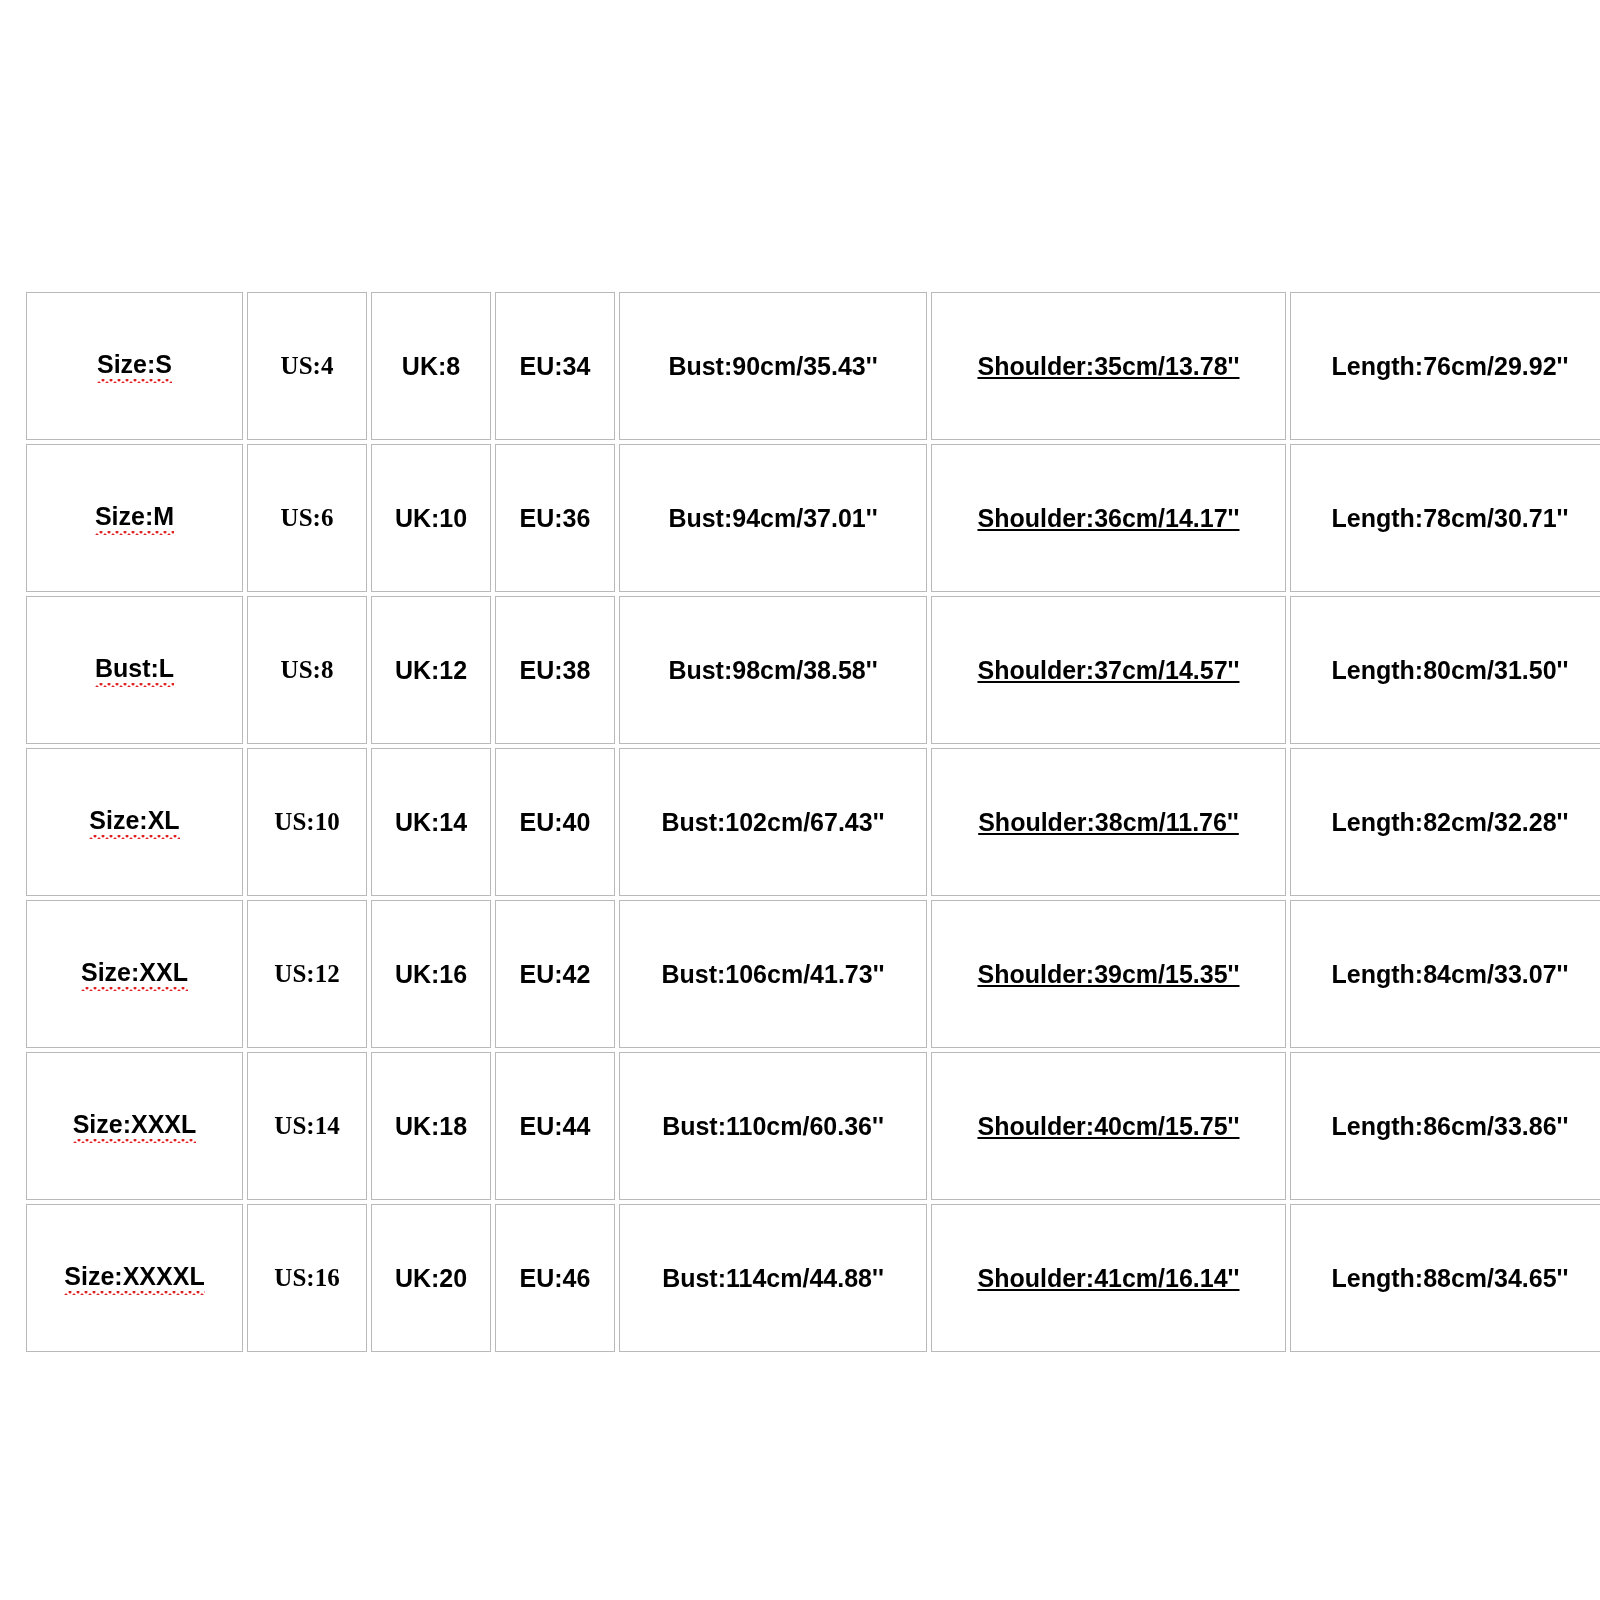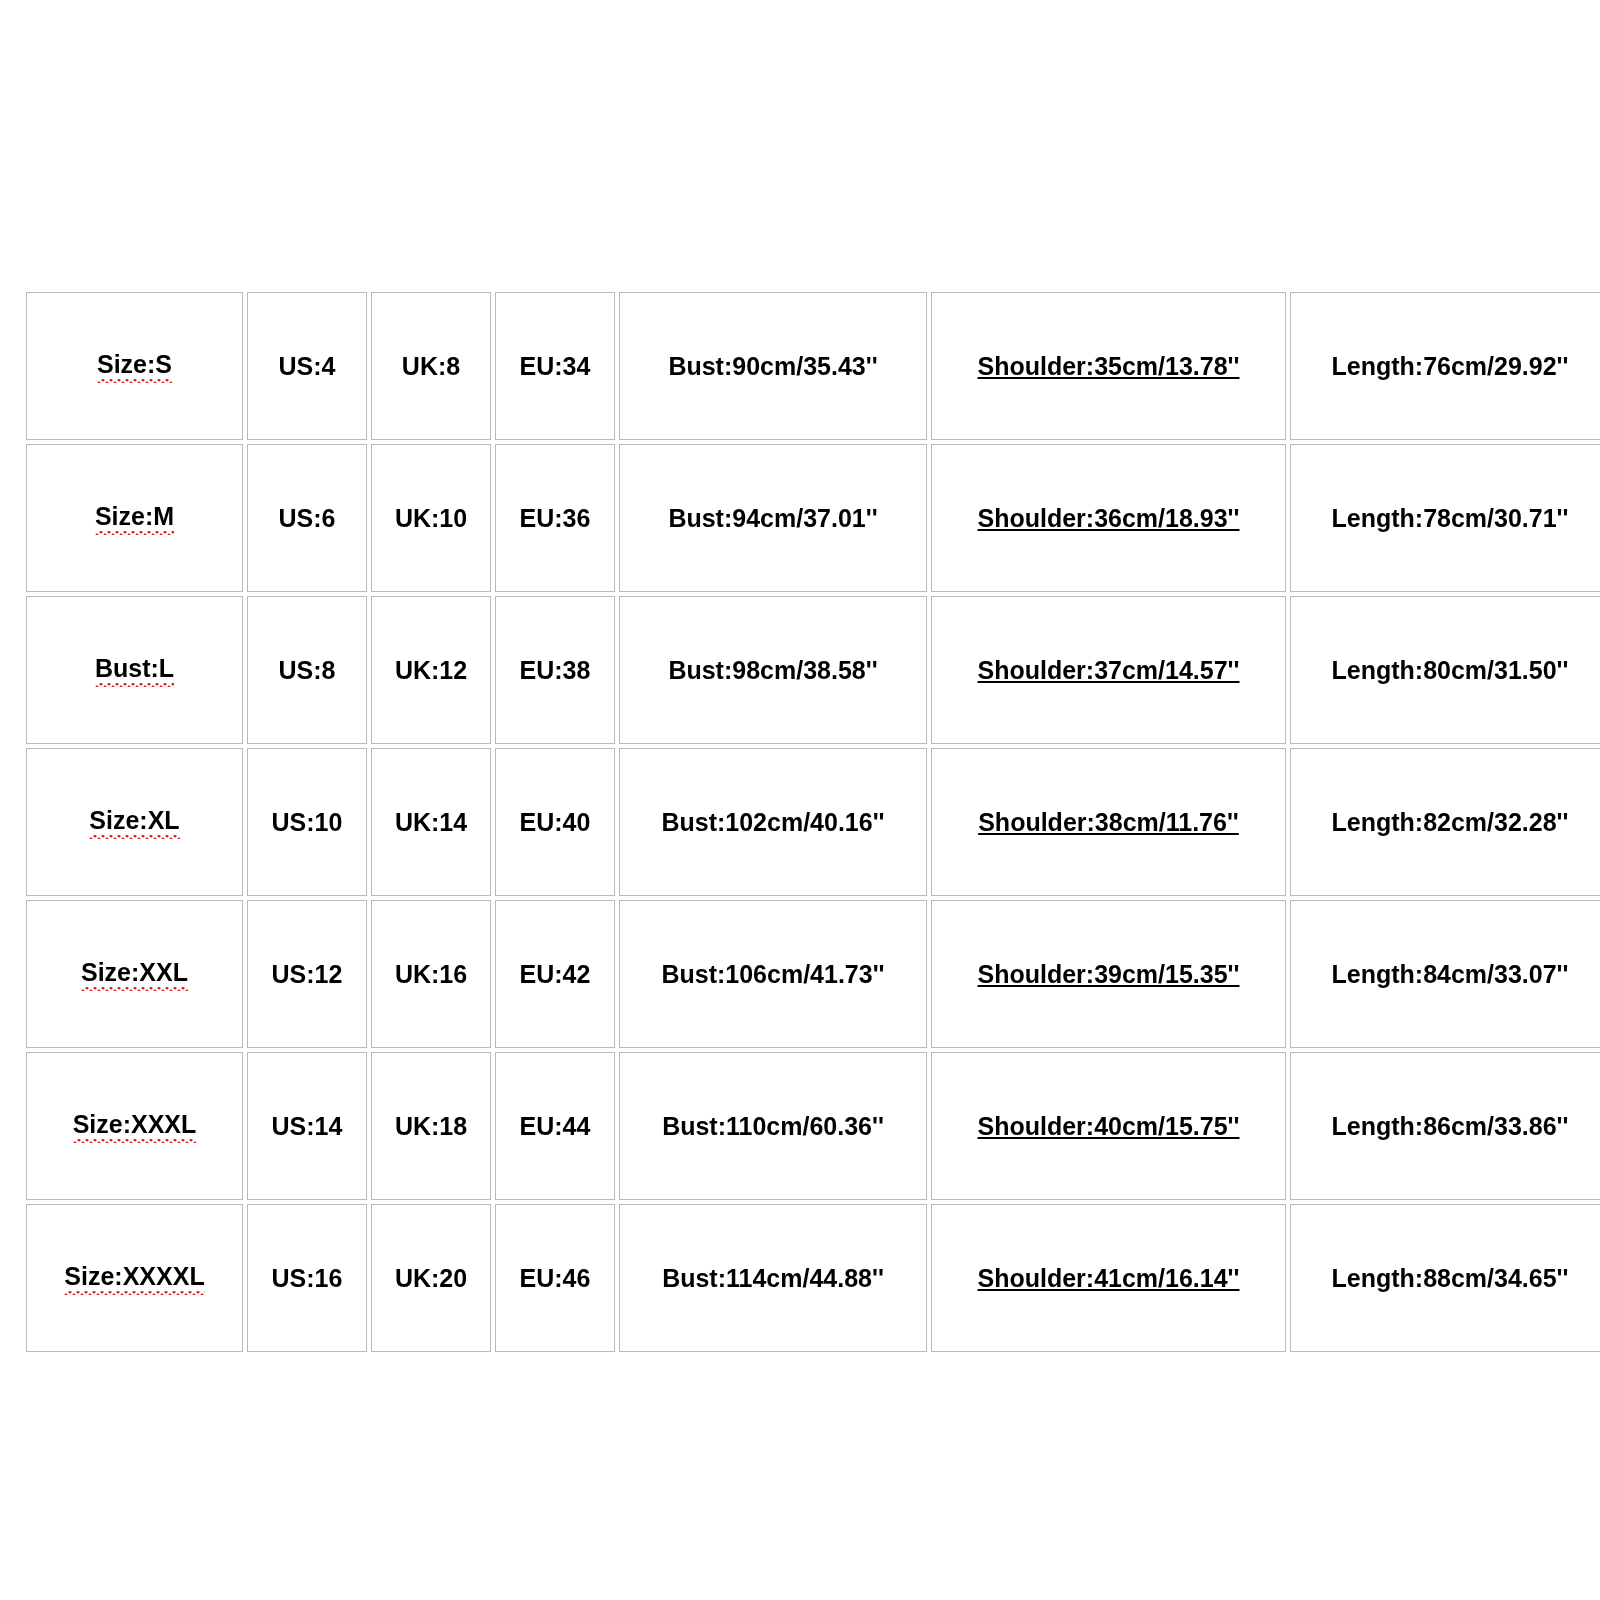--- a/index.html
+++ b/index.html
@@ -38,20 +38,21 @@
     background: #ffffff;
     white-space: nowrap;
   }
   td.col-size {
     width: 207px;
     font-size: 25px;
     text-decoration: underline;
   }
   td.col-us {
     width: 110px;
+    font-family: Liberation Serif, serif;
   }
   td.col-uk {
     width: 110px;
     margin-left: 44px;
   }
   td.col-eu {
     width: 110px;
   }
   td.col-bust {
     width: 298px;
@@ -99,40 +100,40 @@
         <td class="col-shoulder">Shoulder:35cm/13.78''</td>
         <td class="col-length">Length:76cm/29.92''</td>
       </tr>
 
       <tr>
         <td class="col-size"><span class="spell">Size:M</span></td>
         <td class="col-us">US:6</td>
         <td class="col-uk">UK:10</td>
         <td class="col-eu">EU:36</td>
         <td class="col-bust">Bust:94cm/37.01''</td>
-        <td class="col-shoulder">Shoulder:36cm/18.93''</td>
+        <td class="col-shoulder">Shoulder:36cm/14.17''</td>
         <td class="col-length">Length:78cm/30.71''</td>
       </tr>
 
       <tr>
         <td class="col-size"><span class="spell">Bust:L</span></td>
         <td class="col-us">US:8</td>
         <td class="col-uk">UK:12</td>
         <td class="col-eu">EU:38</td>
         <td class="col-bust">Bust:98cm/38.58''</td>
         <td class="col-shoulder">Shoulder:37cm/14.57''</td>
         <td class="col-length">Length:80cm/31.50''</td>
       </tr>
 
       <tr>
         <td class="col-size"><span class="spell">Size:XL</span></td>
         <td class="col-us">US:10</td>
         <td class="col-uk">UK:14</td>
         <td class="col-eu">EU:40</td>
-        <td class="col-bust">Bust:102cm/40.16''</td>
+        <td class="col-bust">Bust:102cm/67.43''</td>
         <td class="col-shoulder">Shoulder:38cm/11.76''</td>
         <td class="col-length">Length:82cm/32.28''</td>
       </tr>
 
       <tr>
         <td class="col-size"><span class="spell">Size:XXL</span></td>
         <td class="col-us">US:12</td>
         <td class="col-uk">UK:16</td>
         <td class="col-eu">EU:42</td>
         <td class="col-bust">Bust:106cm/41.73''</td>

